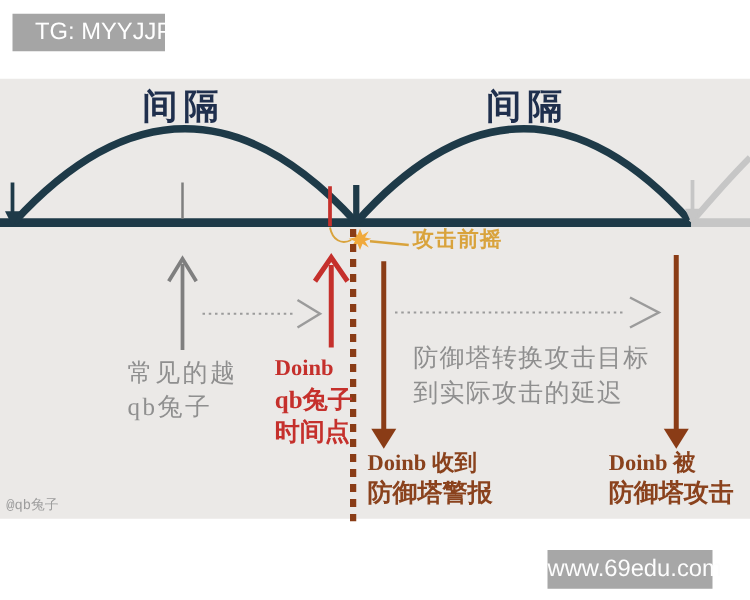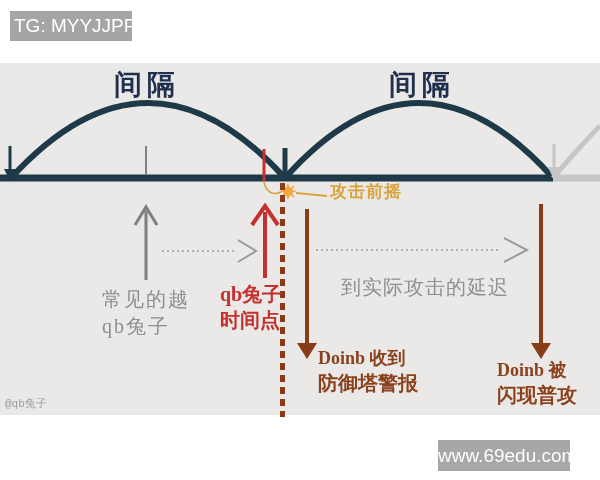--- a/index.html
+++ b/index.html
@@ -1,21 +1,21 @@
 <!DOCTYPE html>
 <html style="--bg: #ebe9e7; --ink: #1e3a48; --navy: #1f2f4d; --light-line: #c6c6c6; --gray-arrow: #7f7f7f; --dotted: #9b9b9b; --red: #c5302c; --brown: #8a3c16; --brown-text: #8a421d; --gold: #d9a33c; --gold-star: #f0a93c; --text-gray: #8f8f8f; --badge-bg: #a5a5a5; --badge-text: #ffffff; --footer-bg: #a7a7a7;"><head>
 <meta charset="utf-8">
 <style>
   html,body{margin:0;padding:0;width:600px;height:480px;background:#ffffff;overflow:hidden;
     font-family:"Liberation Serif","DejaVu Serif",serif;}
   .stage{position:relative;width:600px;height:480px;}
   .diagram-bg{position:absolute;left:0;top:63px;width:600px;height:352px;background:var(--bg,#ebe9e7);}
   .badge{position:absolute;left:10px;top:11px;width:122px;height:30px;background:var(--badge-bg,#a5a5a5);
     color:var(--badge-text,#fff);font-family:"Liberation Sans","DejaVu Sans",sans-serif;
-    font-size:19px;line-height:30px;padding-left:4px;box-sizing:border-box;white-space:nowrap;}
+    font-size:19px;line-height:30px;padding-left:18px;box-sizing:border-box;white-space:nowrap;}
   .footer-box{position:absolute;left:438px;top:440px;width:132px;height:31px;background:var(--footer-bg,#a7a7a7);
     color:#fdfdfd;font-family:"Liberation Sans","DejaVu Sans",sans-serif;font-size:19px;line-height:31px;
     text-align:center;white-space:nowrap;}
   .watermark{position:absolute;left:5px;top:396px;font-size:11px;color:#9c9c9c;
     font-family:Liberation Mono, monospace;}
   svg.overlay{position:absolute;left:0;top:0;width:600px;height:480px;pointer-events:none;}
   .ink{stroke:var(--ink,#1e3a48);}
   .ink-fill{fill:var(--ink,#1e3a48);}
   .lite{stroke:var(--light-line,#c6c6c6);}
   .lite-fill{fill:var(--light-line,#c6c6c6);}
@@ -94,35 +94,37 @@
   <div class="lbl interval" style="left:422px;top:66px;">间隔</div>
 
   <div class="windup">攻击前摇</div>
 
   <div class="lbl gtxt" style="left:146px;top:286px;">
     <div>常见的越</div>
     <div>qb兔子</div>
   </div>
 
   <div class="lbl rtxt" style="left:251px;top:281px;">
+    <div class="en">Doinb</div>
     <div>qb兔子</div>
     <div>时间点</div>
   </div>
 
   <div class="lbl gtxt" style="left:425px;top:273px;letter-spacing:1px;line-height:28px;">
+    <div>防御塔转换攻击目标</div>
     <div>到实际攻击的延迟</div>
   </div>
 
-  <div class="lbl btxt" style="left:344px;top:346px;margin-left:24px;">
+  <div class="lbl btxt" style="left:344px;top:358px;">
     <div class="en">Doinb 收到</div>
     <div>防御塔警报</div>
   </div>
 
   <div class="lbl btxt" style="left:537px;top:358px;">
     <div class="en">Doinb 被</div>
-    <div>闪现普攻</div>
+    <div>防御塔攻击</div>
   </div>
 
   <div class="watermark">@qb兔子</div>
 
   <div class="footer-box">www.69edu.com</div>
 
 </div>
 
 </body></html>

